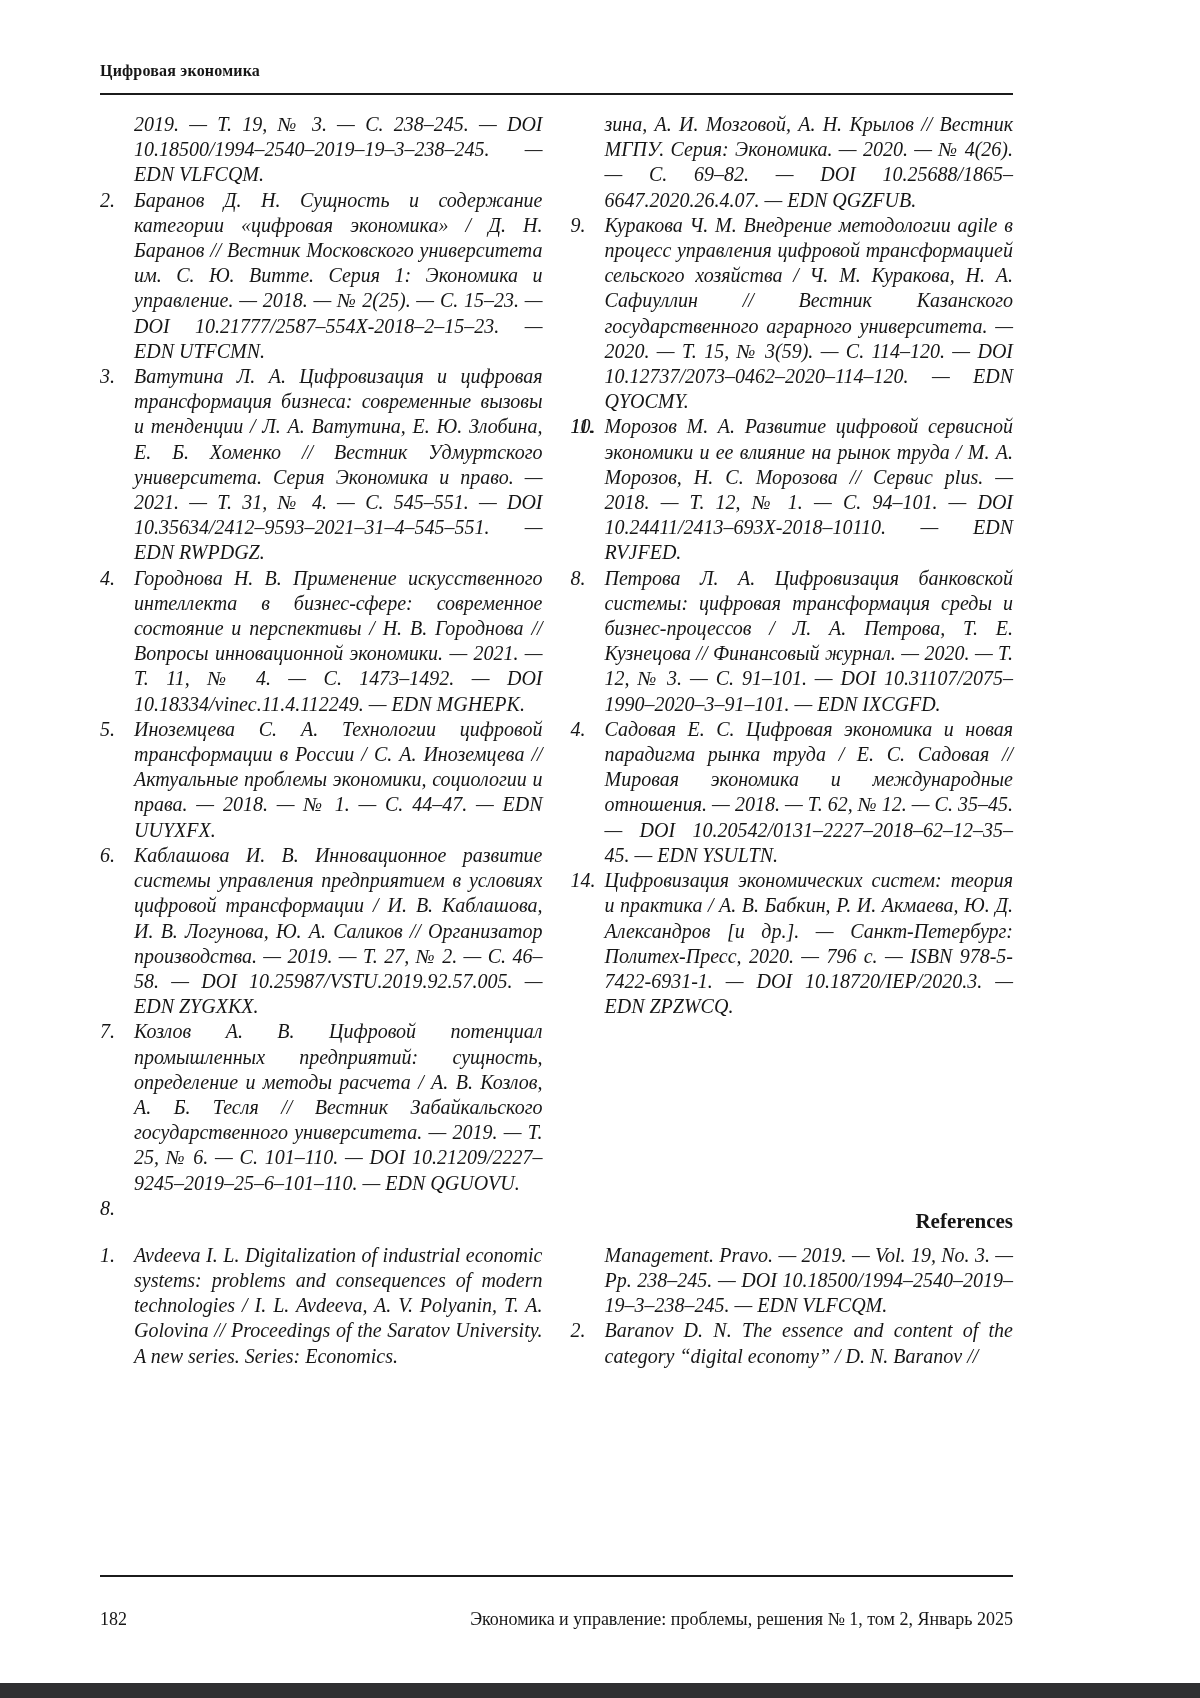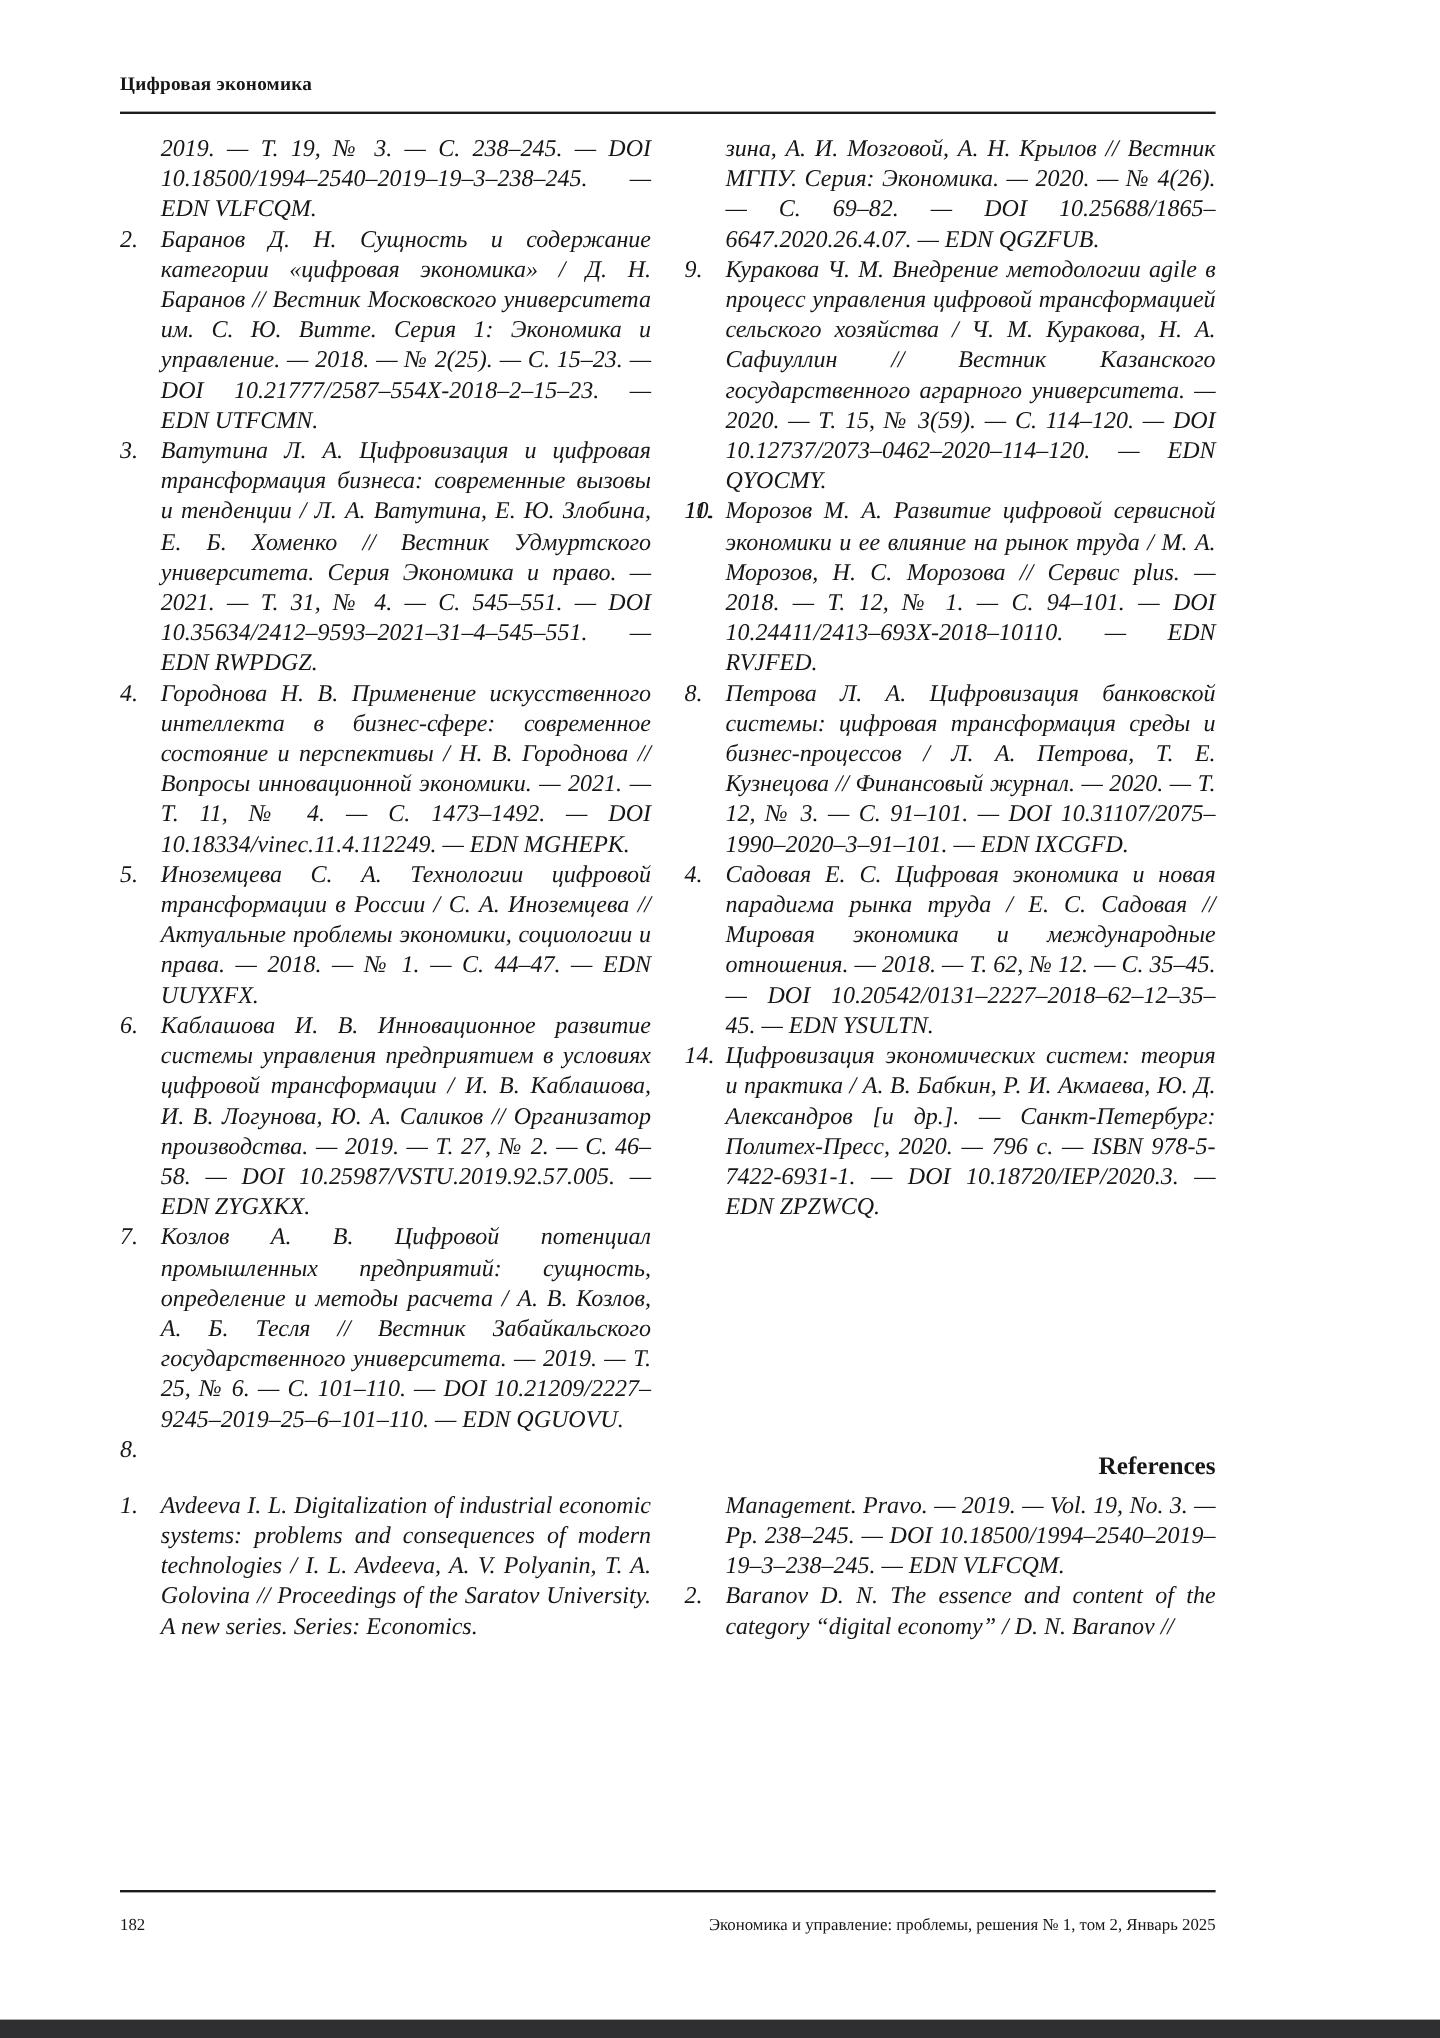--- a/index.html
+++ b/index.html
@@ -34,21 +34,21 @@
     text-align: right;
     font-size: 21px;
     font-weight: bold;
   }
   .cols.en { margin-top: 9px; }
 
   .footer { position: absolute; left: 100px; right: 187px; top: 1575px; }
   .footer .rule { margin: 0; }
   .footer-row {
     display: flex; justify-content: space-between; align-items: center;
-    margin-top: 20px; font-size: 14px;
+    margin-top: 32px; font-size: 18px;
   }
 
   .edge-bar { position: absolute; left: 0; right: 0; bottom: 0; height: 15px; background: #2f2f31; }
 </style>
 </head>
 <body>
 
 <div class="page">
 
   <div class="running-head">Цифровая экономика</div>

